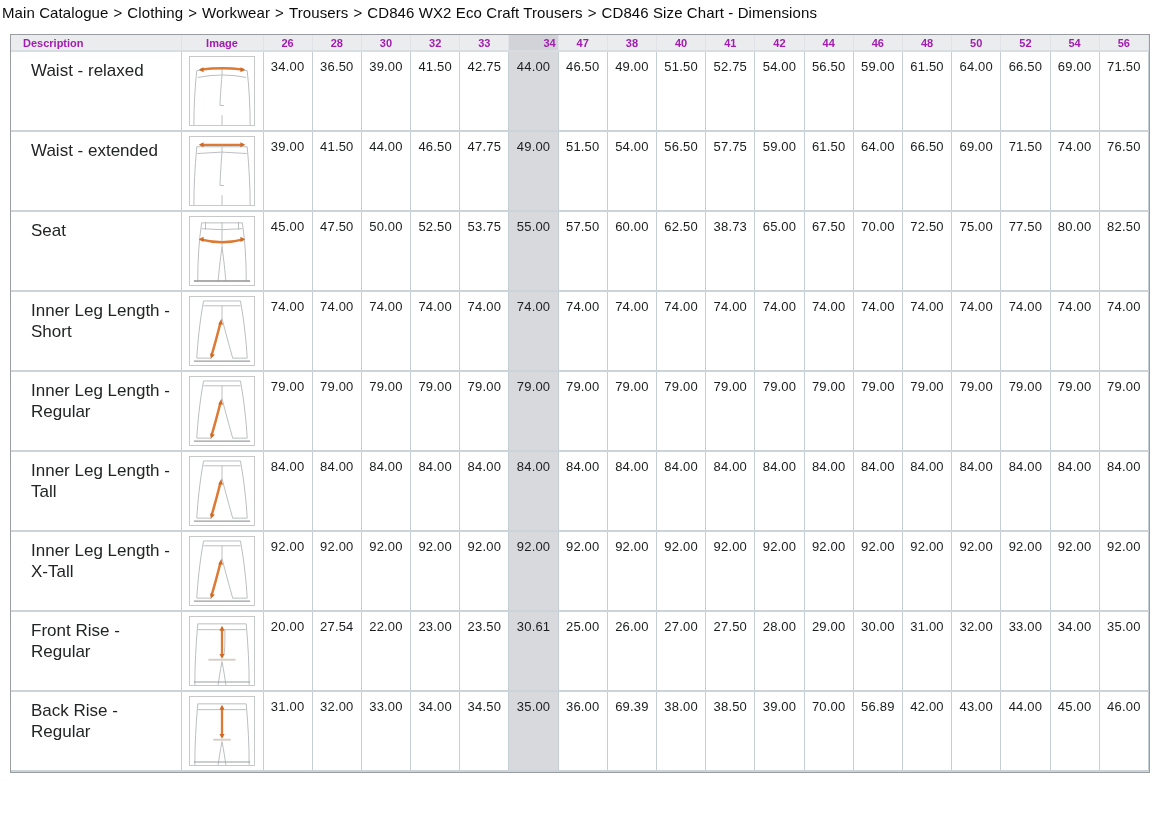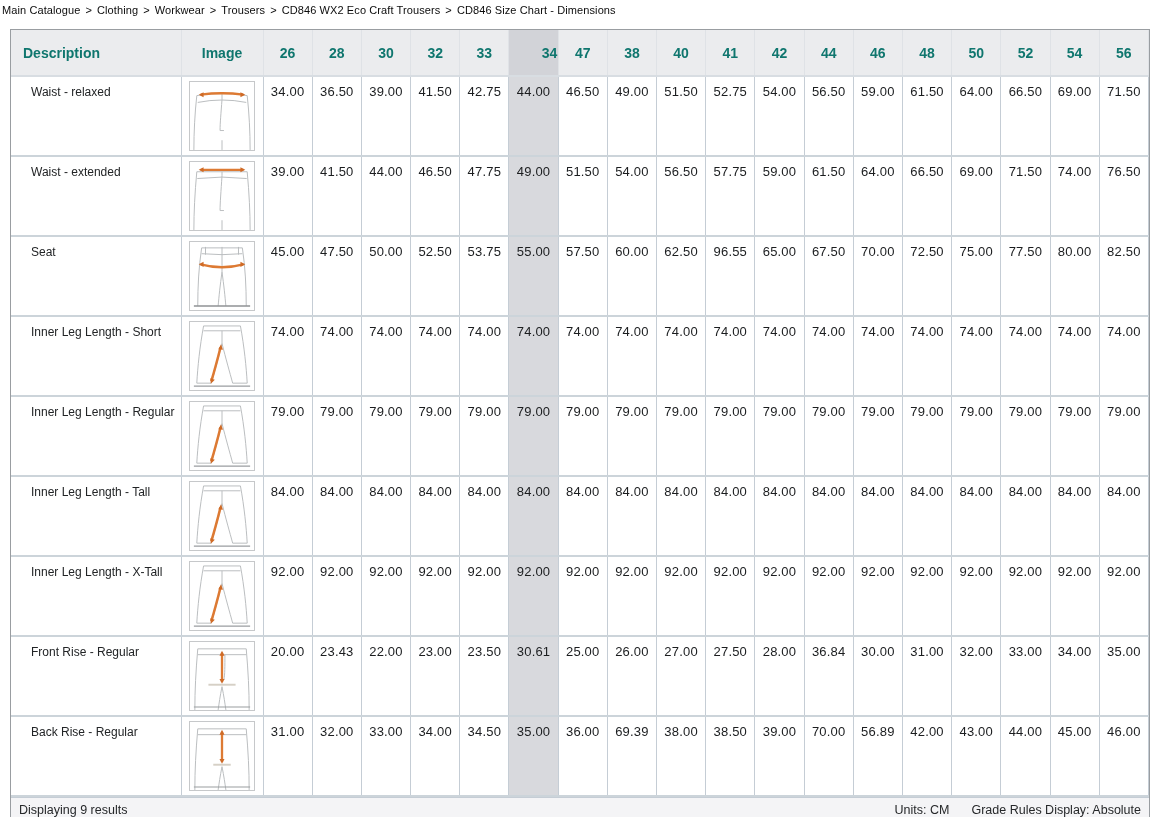--- a/index.html
+++ b/index.html
@@ -1,61 +1,61 @@
 <!DOCTYPE html>
 <html><head>
 <meta charset="utf-8">
 <style>
   * { box-sizing: border-box; margin: 0; padding: 0; }
   html, body { width: 1174px; height: 817px; background: #ffffff; overflow: hidden; }
   body { font-family: "Liberation Sans", sans-serif; color: #1b1d1f; }
 
   .breadcrumb {
     padding: 4px 0 0 2px;
-    font-size: 11px;
+    font-size: 15px;
     color: #0b0b0b;
     letter-spacing: 0.1px;
   }
   .breadcrumb .crumb-sep { color: #0b0b0b; margin: 0 5px; }
 
   .table-wrap {
     margin: 13px 0 0 10px;
     width: 1140px;
     border: 1px solid #999da1;
     background: #fff;
   }
 
   table { border-collapse: collapse; table-layout: fixed; width: 1138px; }
 
   thead th {
-    height: 46px;
+    height: 16px;
     background: #ebecee;
-    font-size: 14px;
+    font-size: 11px;
     font-weight: bold;
-    color: #0f766e;
+    color: #a21caf;
     text-align: center;
     border-right: 1px solid #dfe2e6;
     border-bottom: 2px solid #d8dde2;
     vertical-align: middle;
   }
   thead th.desc-h { text-align: left; padding-left: 12px; }
   thead th.hi { background: #d2d3d8; padding-left: 32px; }
 
   tbody td {
     height: 78px;
     vertical-align: top;
     border-right: 1px solid #c5cdd5;
     border-bottom: 2px solid #ccd4da;
     background: #fff;
   }
   tbody td.hi { background: #d8d9dd; }
 
   td.desc-cell {
     padding: 8px 4px 0 20px;
-    font-size: 12px;
+    font-size: 17px;
     color: #222426;
     line-height: 1.25;
   }
   td.img-cell { text-align: center; padding-top: 4px; }
   .img-box {
     display: inline-block;
     width: 66px;
     height: 70px;
     border: 1px solid #c6c8ca;
     background: #fff;
@@ -220,21 +220,21 @@
               </svg></span></td>
           <td class="val-cell">45.00</td>
           <td class="val-cell">47.50</td>
           <td class="val-cell">50.00</td>
           <td class="val-cell">52.50</td>
           <td class="val-cell">53.75</td>
           <td class="val-cell hi">55.00</td>
           <td class="val-cell">57.50</td>
           <td class="val-cell">60.00</td>
           <td class="val-cell">62.50</td>
-          <td class="val-cell">96.55</td>
+          <td class="val-cell">38.73</td>
           <td class="val-cell">65.00</td>
           <td class="val-cell">67.50</td>
           <td class="val-cell">70.00</td>
           <td class="val-cell">72.50</td>
           <td class="val-cell">75.00</td>
           <td class="val-cell">77.50</td>
           <td class="val-cell">80.00</td>
           <td class="val-cell">82.50</td>
         </tr>
         <tr>
@@ -391,31 +391,31 @@
     <path d="M58,7 C60,30 61,50 61,70" stroke="#b9bcbe" stroke-width="1" fill="none"></path>
     <path d="M36,13 C36,25 36,33 35,39" stroke="#b9bcbe" stroke-width="1" fill="none"></path>
     <path d="M19,44 L47,44" stroke="#d6d0c6" stroke-width="2" fill="none"></path>
     <path d="M33,46 C31,56 30,63 29,70 M33,46 C35,56 36,63 37,70" stroke="#b9bcbe" stroke-width="1" fill="none"></path>
     <path d="M4,67 L62,67" stroke="#9a9da0" stroke-width="1.2" fill="none"></path>
     <path d="M33,11 L33,41" stroke="#dd7a33" stroke-width="2.4" fill="none"></path>
     <polygon points="33,9 30.4,14 35.6,14" fill="#cf6a26"></polygon>
     <polygon points="33,43 30.4,38 35.6,38" fill="#cf6a26"></polygon>
               </svg></span></td>
           <td class="val-cell">20.00</td>
-          <td class="val-cell">23.43</td>
+          <td class="val-cell">27.54</td>
           <td class="val-cell">22.00</td>
           <td class="val-cell">23.00</td>
           <td class="val-cell">23.50</td>
           <td class="val-cell hi">30.61</td>
           <td class="val-cell">25.00</td>
           <td class="val-cell">26.00</td>
           <td class="val-cell">27.00</td>
           <td class="val-cell">27.50</td>
           <td class="val-cell">28.00</td>
-          <td class="val-cell">36.84</td>
+          <td class="val-cell">29.00</td>
           <td class="val-cell">30.00</td>
           <td class="val-cell">31.00</td>
           <td class="val-cell">32.00</td>
           <td class="val-cell">33.00</td>
           <td class="val-cell">34.00</td>
           <td class="val-cell">35.00</td>
         </tr>
         <tr>
           <td class="desc-cell">Back Rise - Regular</td>
           <td class="img-cell"><span class="img-box">
@@ -445,20 +445,13 @@
           <td class="val-cell">70.00</td>
           <td class="val-cell">56.89</td>
           <td class="val-cell">42.00</td>
           <td class="val-cell">43.00</td>
           <td class="val-cell">44.00</td>
           <td class="val-cell">45.00</td>
           <td class="val-cell">46.00</td>
         </tr>
       </tbody>
   </table>
-  <div class="table-footer">
-    <span>Displaying 9 results</span>
-    <span class="footer-right">
-      <span>Units: CM</span>
-      <span>Grade Rules Display: Absolute</span>
-    </span>
-  </div>
 </div>
 
 </body></html>

